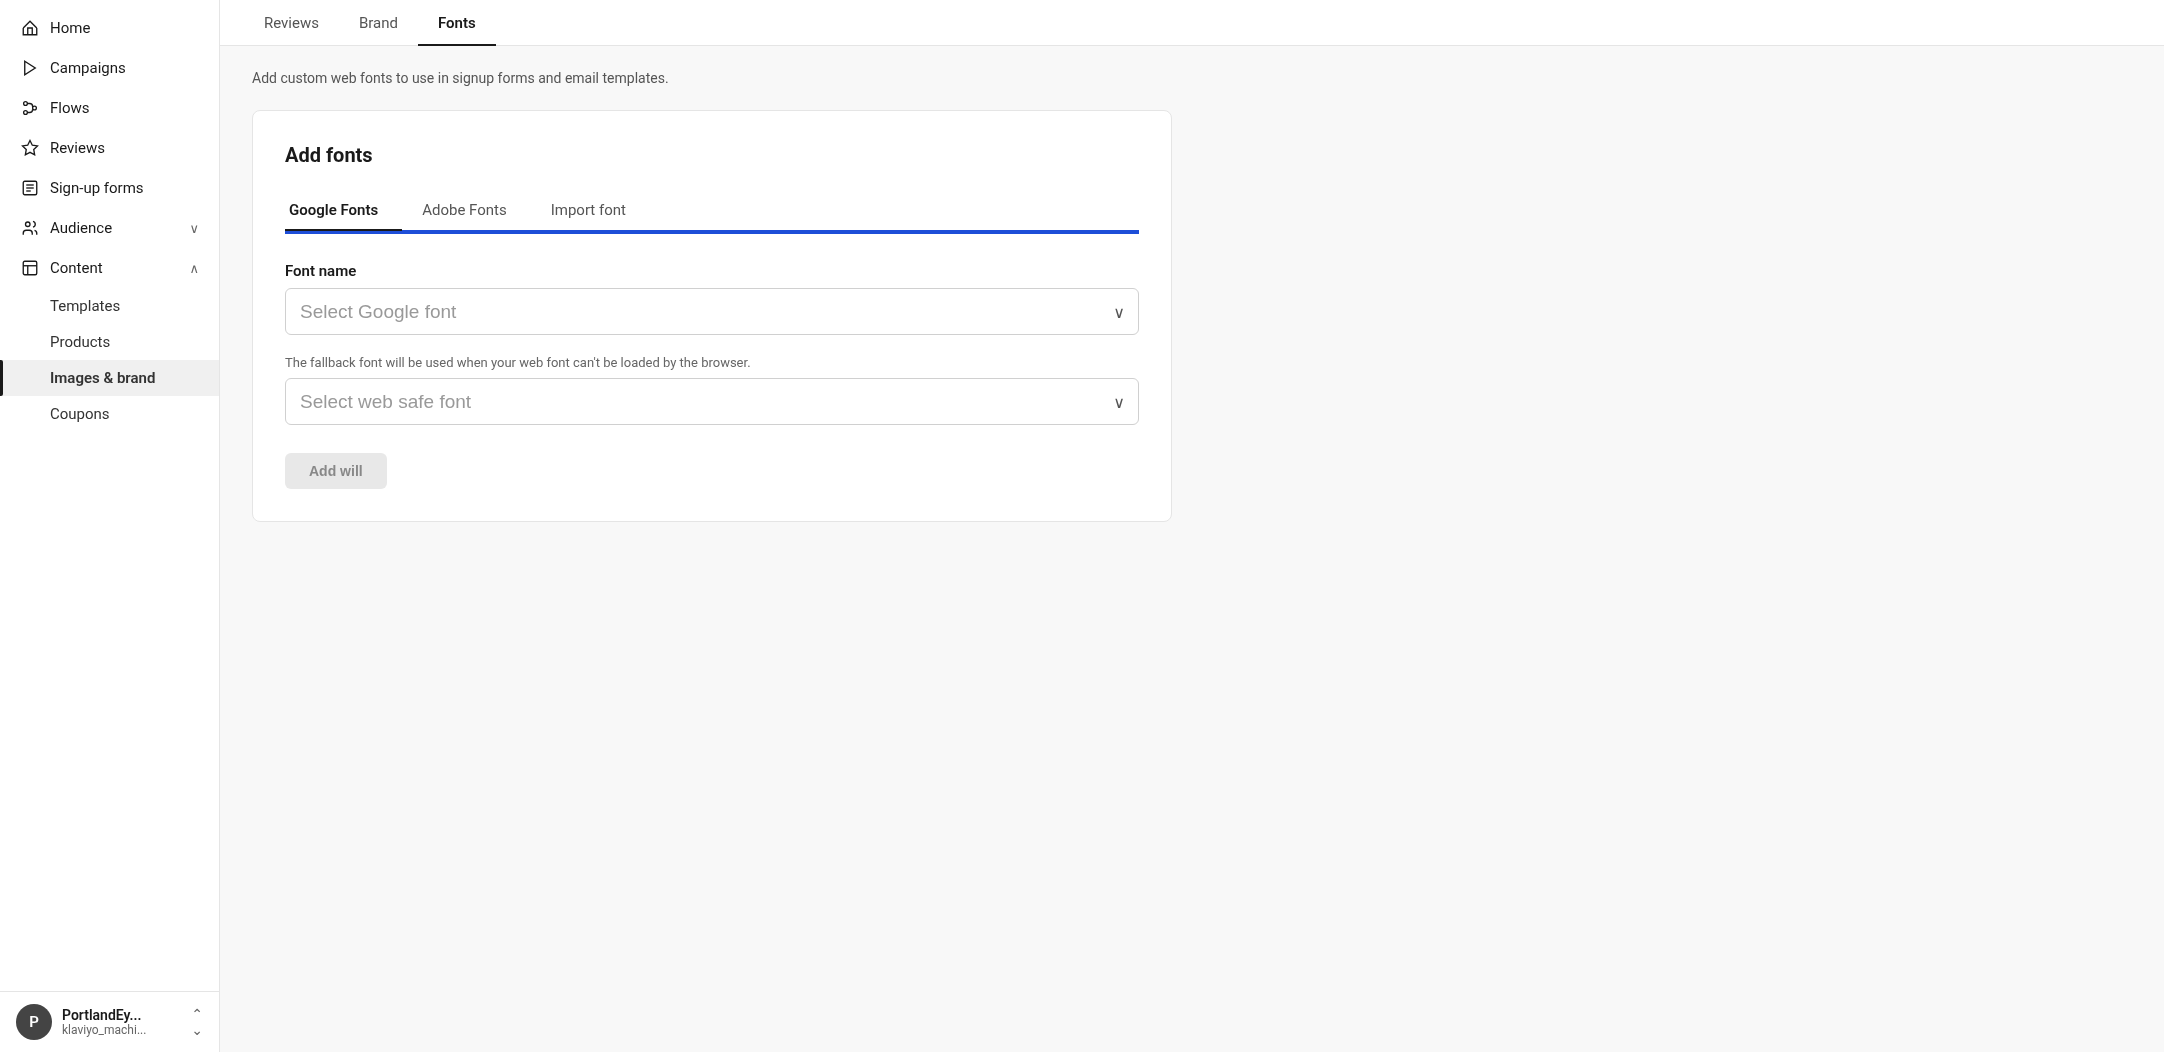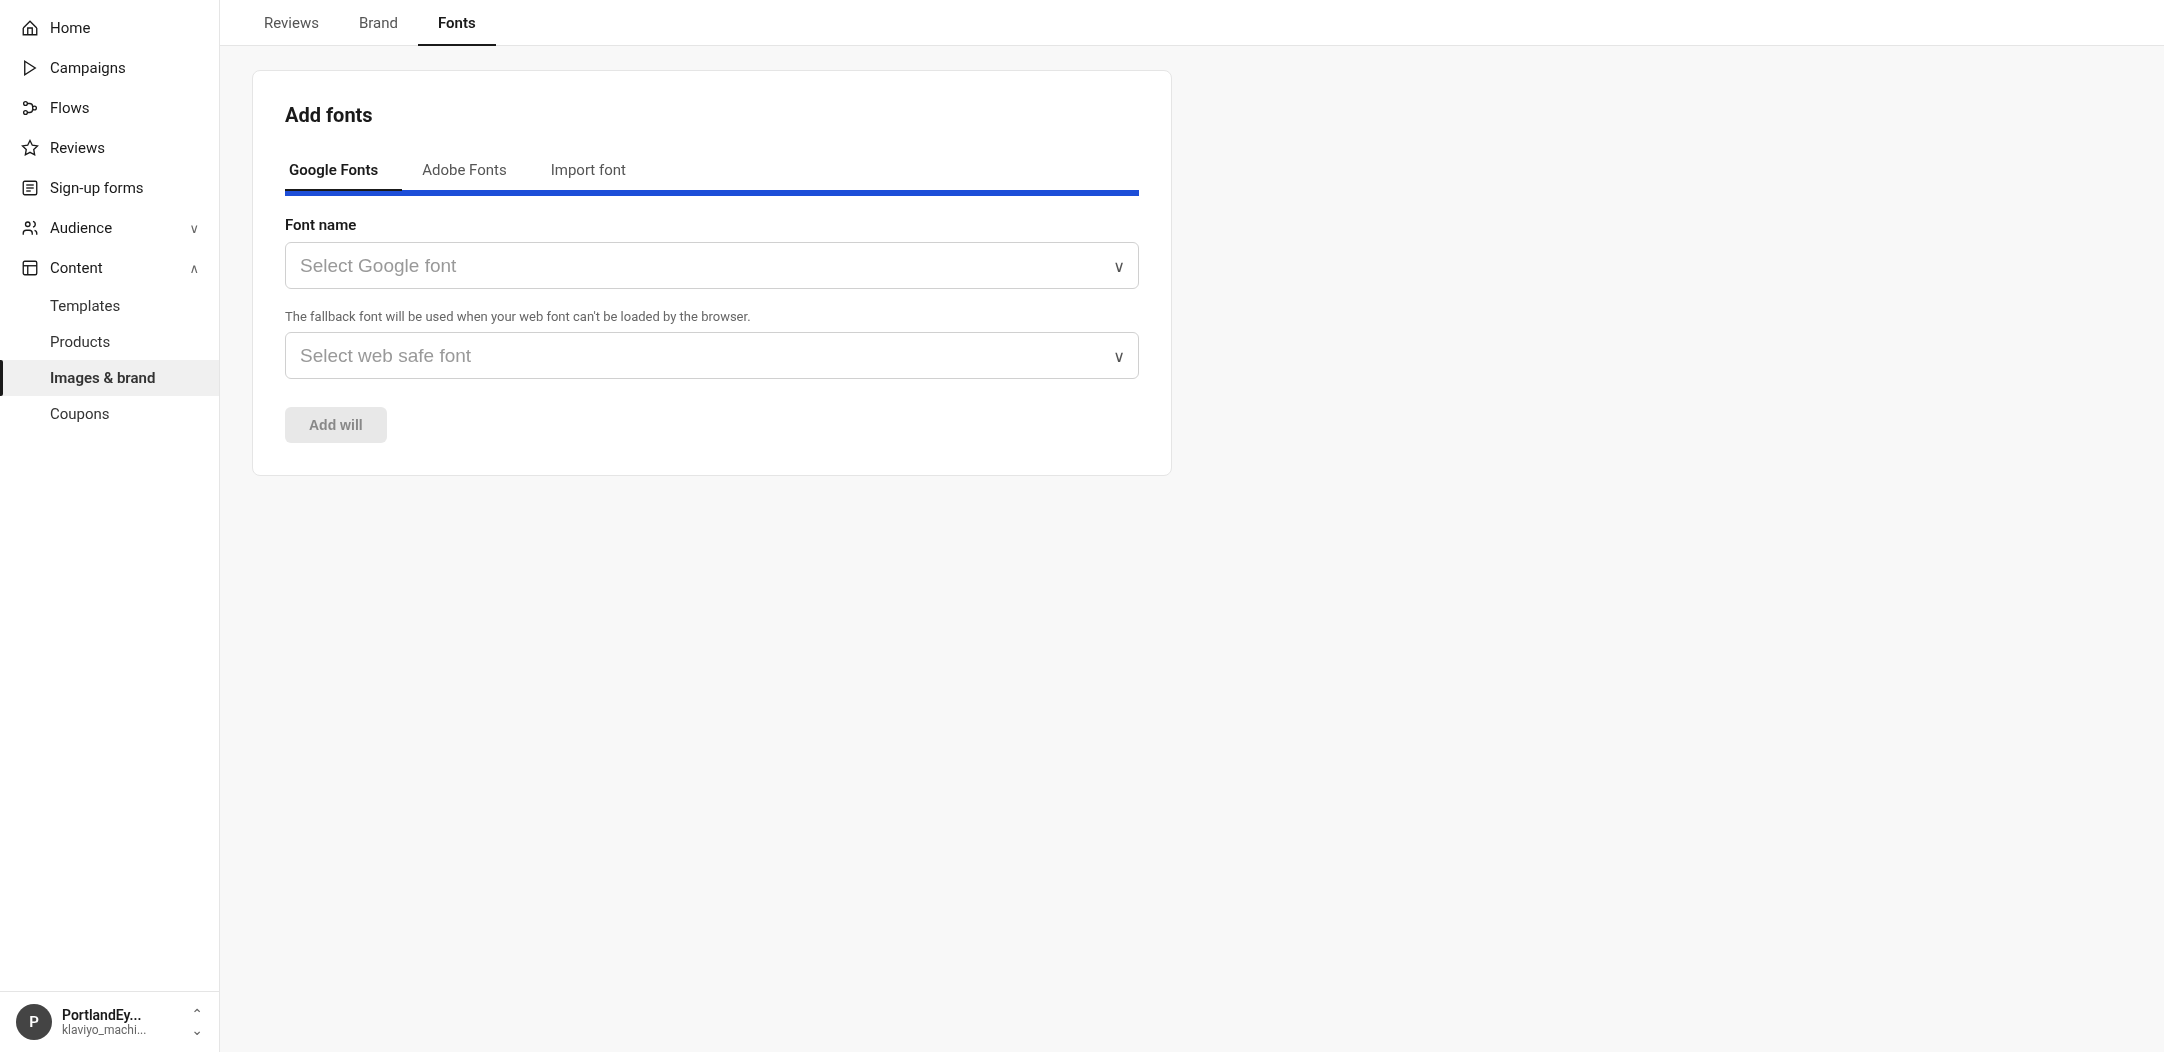--- a/index.html
+++ b/index.html
@@ -179,22 +179,22 @@
     .card-title {
       font-size: 20px;
       font-weight: 700;
       margin-bottom: 24px;
     }
 
     
     .inner-tabs {
       display: flex;
       gap: 0;
-      border-bottom: 6px solid #1d4ed8;
-      margin-bottom: 20px;
+      border-bottom: 4px solid #1d4ed8;
+      margin-bottom: 28px;
     }
     .inner-tab {
       padding: 10px 24px 10px 4px;
       font-size: 15px;
       color: #555;
       cursor: pointer;
       position: relative;
       border-bottom: 2px solid transparent;
       margin-bottom: -1px;
       margin-right: 16px;
@@ -382,20 +382,21 @@
     </div>
     <div class="top-tab">
       <span>Brand</span>
     </div>
     <div class="top-tab active">
       <span>Fonts</span>
     </div>
   </div>
 
   <div class="content-area">
+    <p class="page-description">Add custom web fonts to use in signup forms and email templates.</p>
 
     <div class="card">
       <h2 class="card-title">Add fonts</h2>
 
       
       <div class="inner-tabs">
         <div class="inner-tab active">
           <span>Google Fonts</span>
         </div>
         <div class="inner-tab">

